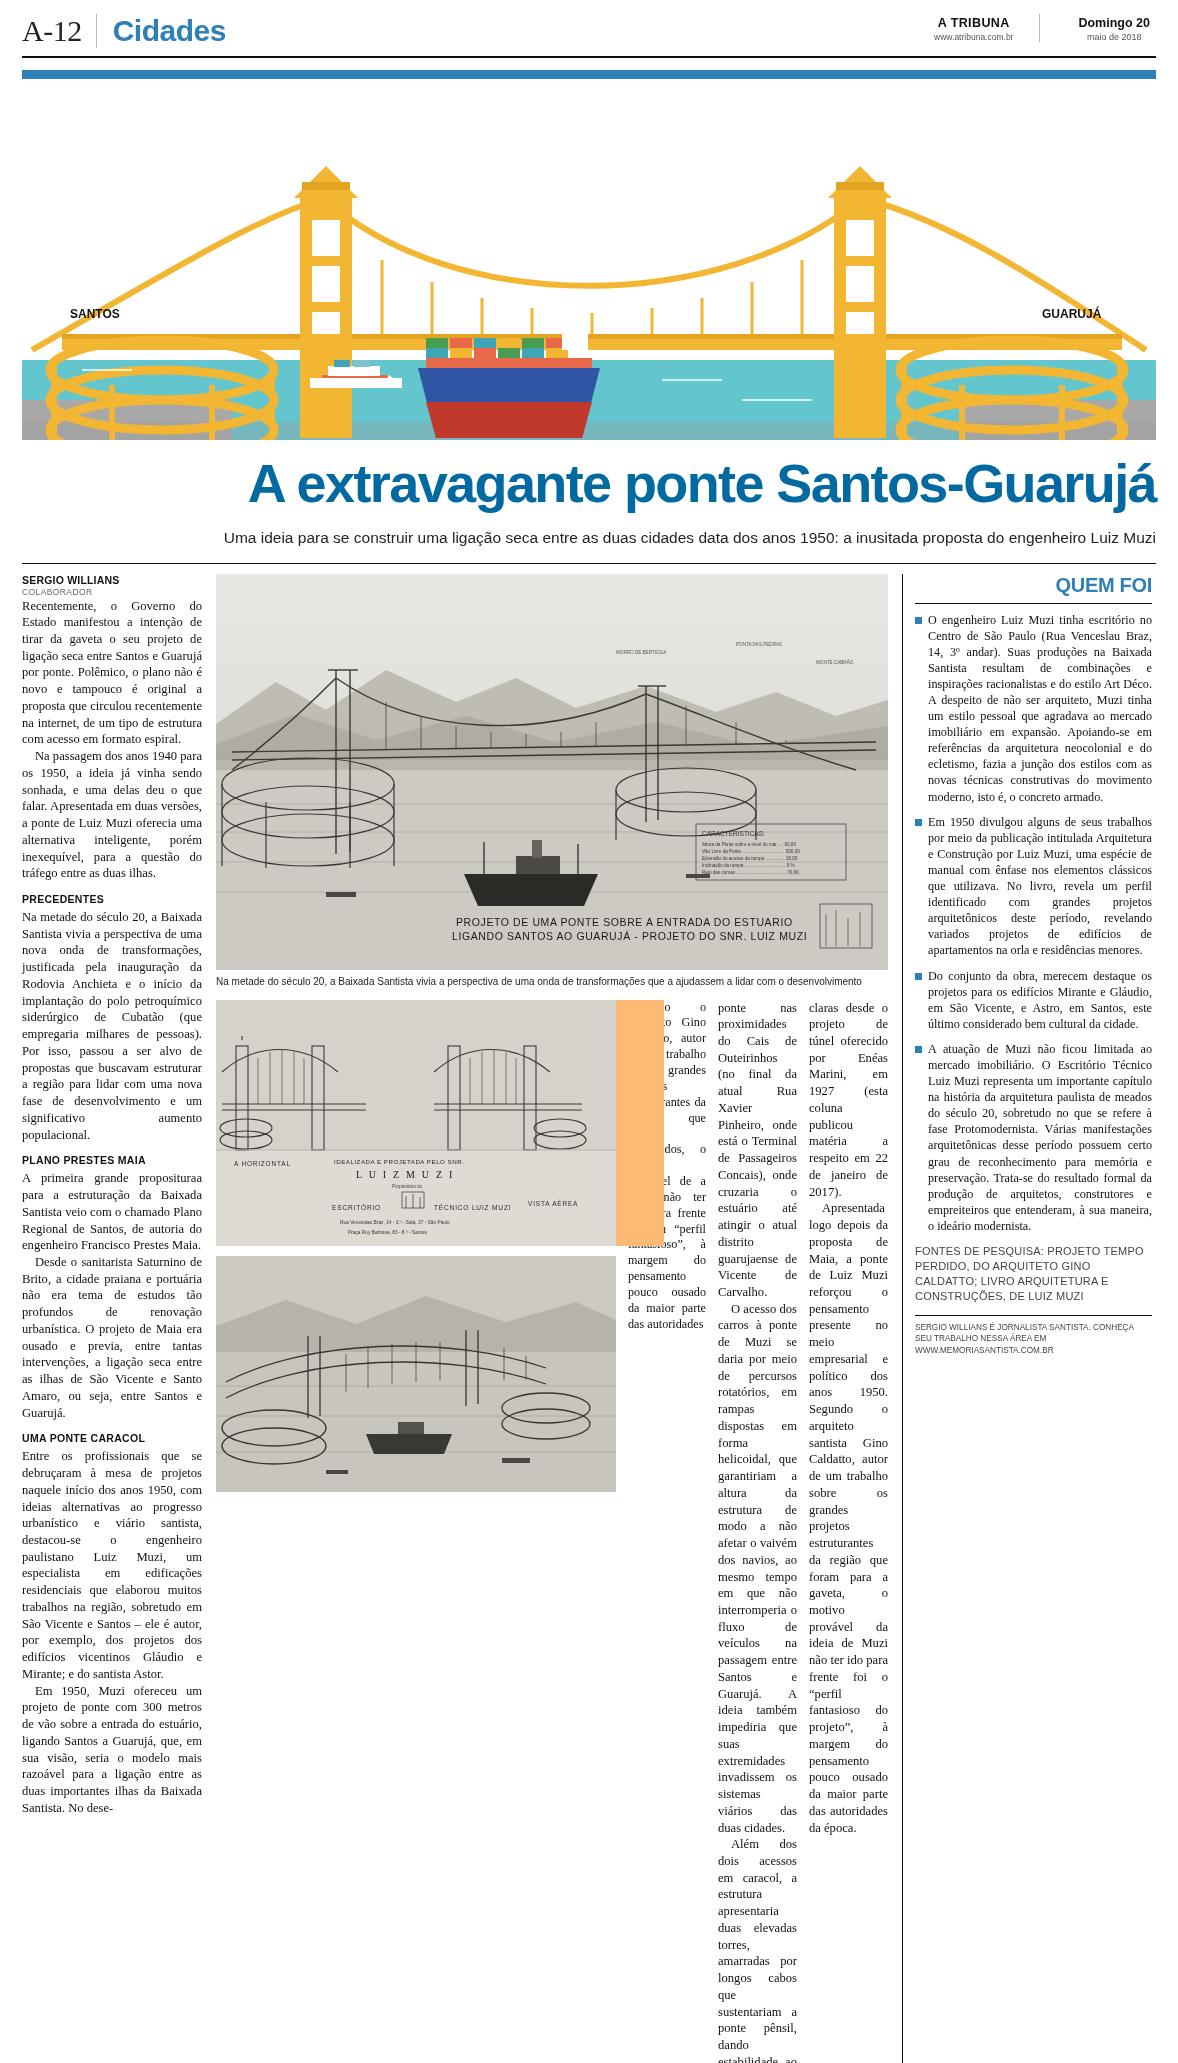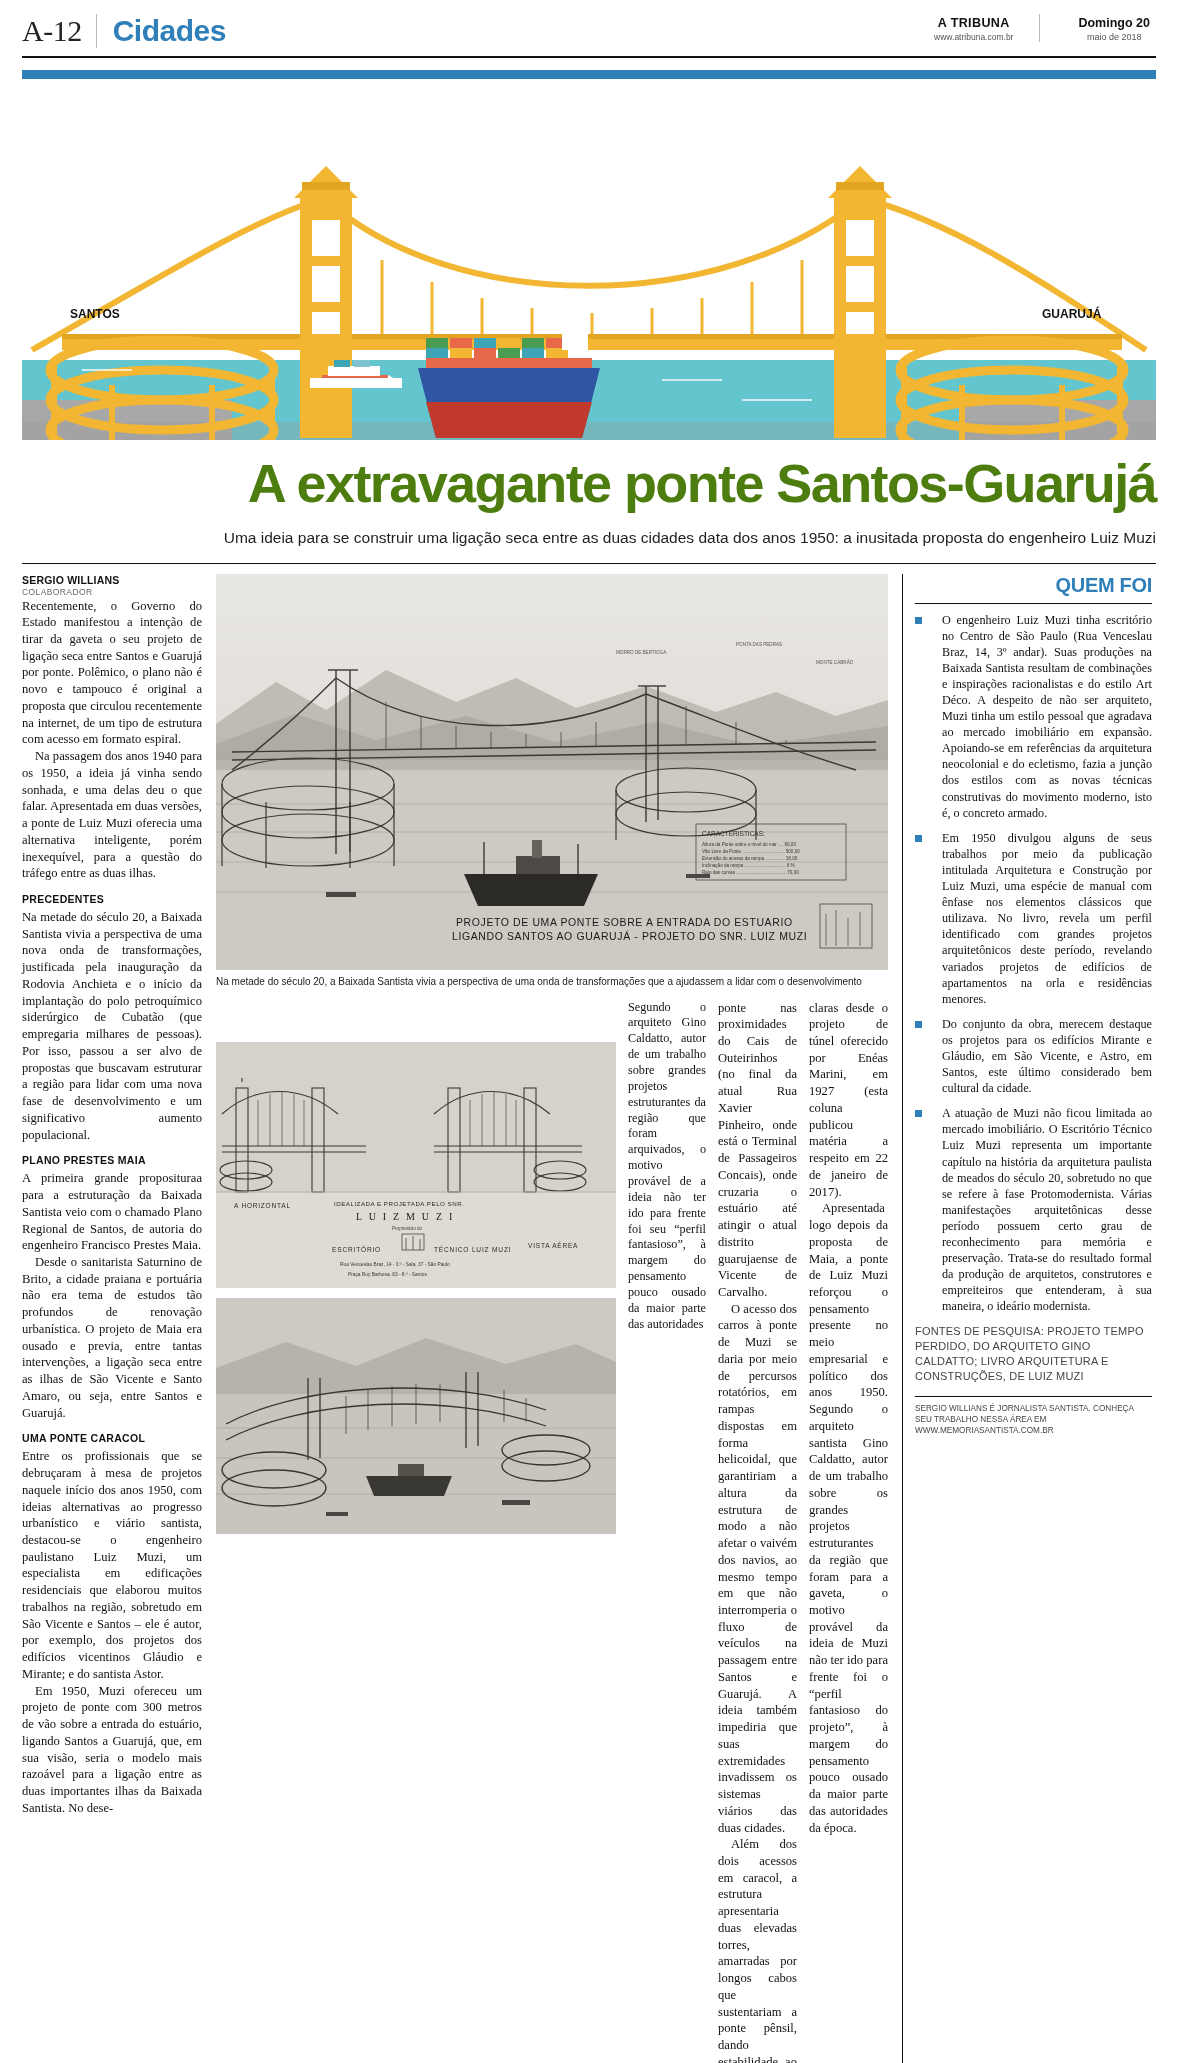--- a/index.html
+++ b/index.html
@@ -94,21 +94,21 @@
 
   
   h1.headline{
     font-family:"Liberation Sans", sans-serif;
     font-weight:700;
     font-size:54px;
     line-height:1.03;
     letter-spacing:-1.6px;
     margin:16px 0 0 0;
     text-align:right;
-    color:#4d7c0f;
+    color:#0369a1;
   }
   .standfirst{
     font-family:"Liberation Sans", sans-serif;
     font-size:15.5px;
     line-height:1.35;
     margin:16px 0 0 0;
     text-align:right;
     color:#1f1f1f;
   }
   .rule-thin{
@@ -199,21 +199,21 @@
     font-weight:700;
     font-size:20px;
     color:#2f7fb8;
     text-align:right;
     letter-spacing:-0.3px;
     margin-bottom:6px;
   }
   .rail-rule{border-top:1px solid #111;margin-bottom:8px;}
   .rail-item{
     display:flex;
-    gap:20px;
+    gap:6px;
     margin-bottom:9px;
   }
   .rail-bullet{
     width:7px;height:7px;background:#2f7fb8;flex:0 0 auto;margin-top:5px;
   }
   .rail-text{
     font-family:"Liberation Serif", serif;
     font-size:12.2px;
     line-height:1.32;
     text-align:justify;
@@ -500,21 +500,21 @@
             <text x="600" y="90">MONTE CABRÃO</text>
           </g>
         </svg>
       </div>
       <div class="caption">Na metade do século 20, a Baixada Santista vivia a perspectiva de uma onda de transformações que a ajudassem a lidar com o desenvolvimento</div>
 
       <div class="mid-lower">
 
         <div class="mid-photos">
 
-          <div class="photo" style="width:400px;height:246px;margin-top:42px;">
+          <div class="photo" style="width:448px;height:246px;">
             <svg width="400" height="246" viewBox="0 0 400 246" xmlns="http://www.w3.org/2000/svg">
               <rect width="400" height="246" fill="#dedbd5"></rect>
               <rect x="0" y="0" width="400" height="150" fill="#d5d2cb"></rect>
 
               <g stroke="#3a3833" stroke-width="1.1" fill="none">
                 <rect x="20" y="46" width="12" height="104"></rect>
                 <rect x="96" y="46" width="12" height="104"></rect>
                 <path d="M6 72 C 40 42, 86 42, 122 72"></path>
                 <path d="M26 40 L26 36"></path>
                 <line x1="6" y1="104" x2="150" y2="104"></line>

